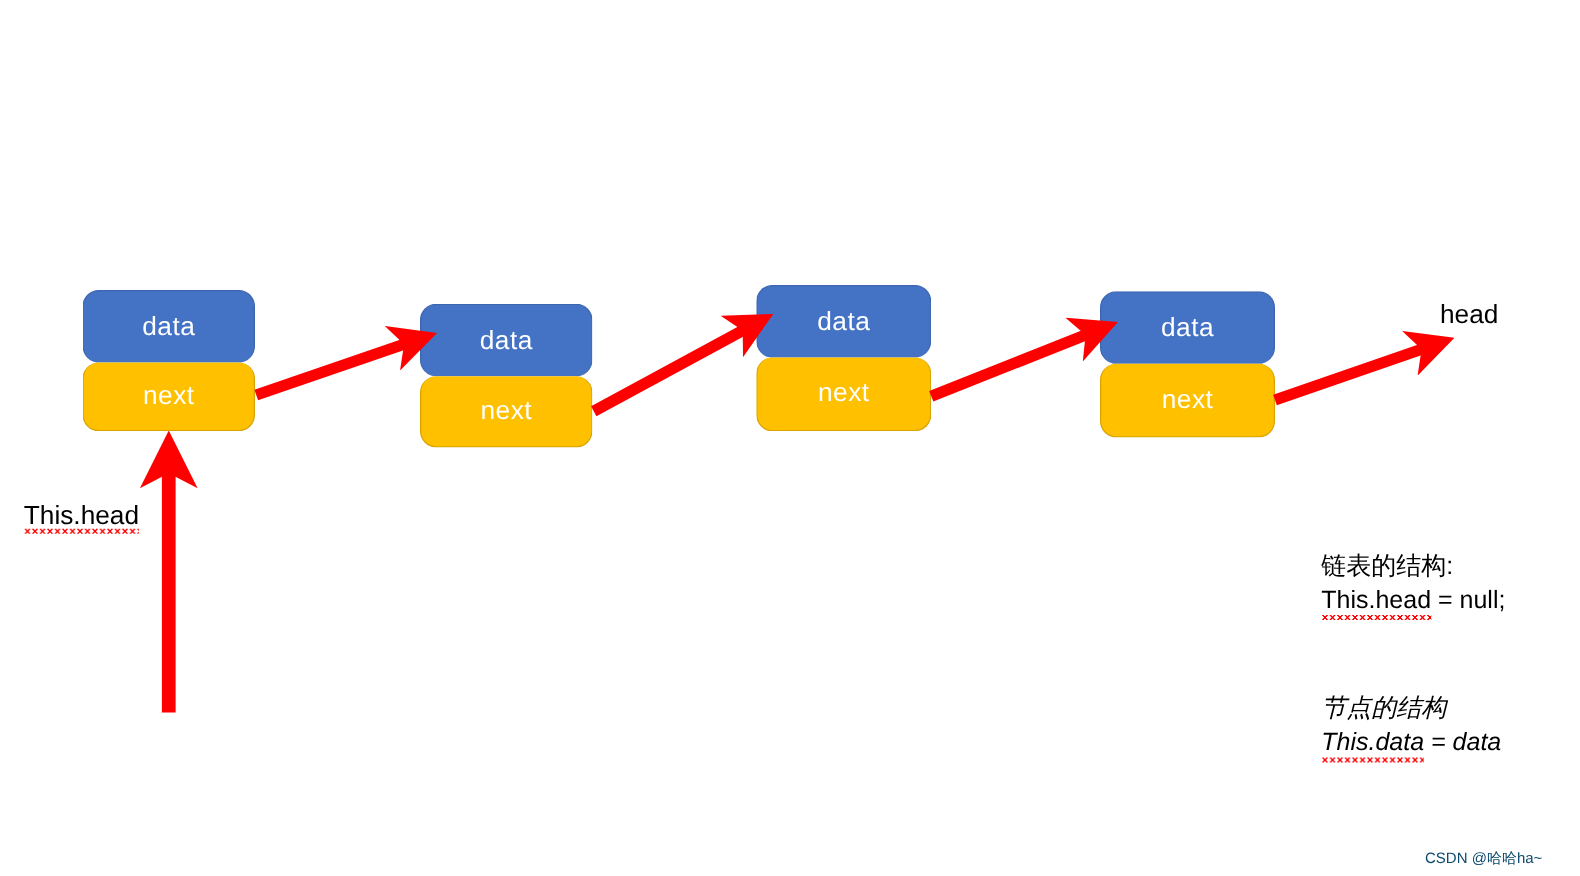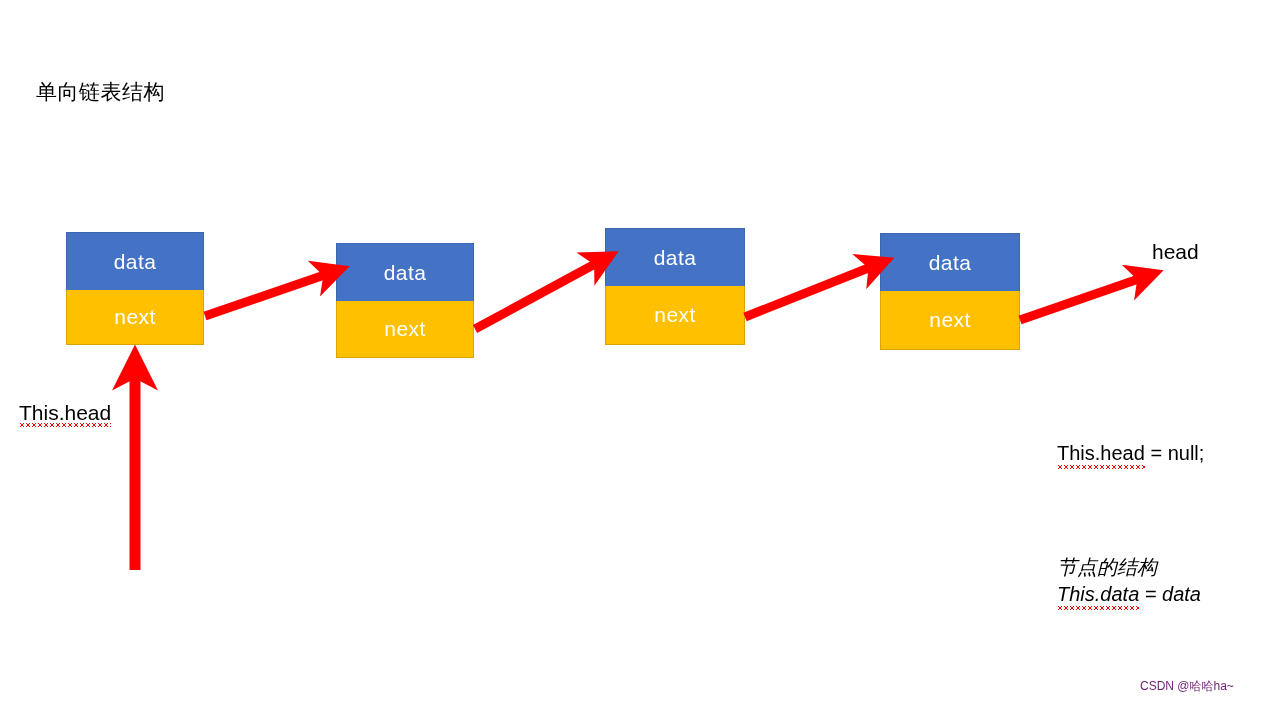--- a/index.html
+++ b/index.html
@@ -36,20 +36,21 @@
   }
   .node-cell {
     box-sizing: border-box;
     width: 100%;
     display: flex;
     align-items: center;
     justify-content: center;
     color: #ffffff;
     font-size: 21px;
     letter-spacing: 0.4px;
+    border-radius: 13px;
   }
   .cell-data {
     background: #4472c4;
     border: 1px solid #3d66b0;
     border-bottom: none;
   }
   .cell-next {
     background: #ffc000;
     border: 1px solid #d9a400;
     border-top: none;
@@ -103,30 +104,29 @@
   #annotation-list { left: 1057px; top: 440px; }
   #annotation-node { left: 1057px; top: 554px; font-style: italic; }
   .annotation-line { display: block; }
 
   
   .watermark {
     position: absolute;
     left: 1140px;
     top: 678px;
     font-size: 12px;
-    color: #701a75;
+    color: #0c4a6e;
     white-space: nowrap;
   }
 </style>
 </head>
 <body>
 
 <div id="canvas">
 
-  <div class="diagram-title">单向链表结构</div>
 
   <div class="node" style="left:66px; top:232px; width:138px;">
     <div class="node-cell cell-data" style="height:58px;">data</div>
     <div class="node-cell cell-next" style="height:55px;">next</div>
   </div>
 
   <div class="node" style="left:336px; top:243px; width:138px;">
     <div class="node-cell cell-data" style="height:58px;">data</div>
     <div class="node-cell cell-next" style="height:57px;">next</div>
   </div>
@@ -159,20 +159,21 @@
     <line x1="135" y1="570" x2="135" y2="362" stroke="#ff0000" stroke-width="11" marker-end="url(#ah)"></line>
   </svg>
 
   <div class="null-label">head</div>
 
   <div class="head-label">
     <span class="squiggle">This.head</span>
   </div>
 
   <div class="annotation-block" id="annotation-list">
+    <span class="annotation-line">链表的结构:</span>
     <span class="annotation-line">
       <span class="squiggle">This.head</span><span> = null;</span>
     </span>
   </div>
 
   <div class="annotation-block" id="annotation-node">
     <span class="annotation-line">节点的结构</span>
     <span class="annotation-line">
       <span class="squiggle">This.data</span><span>  = data</span>
     </span>

